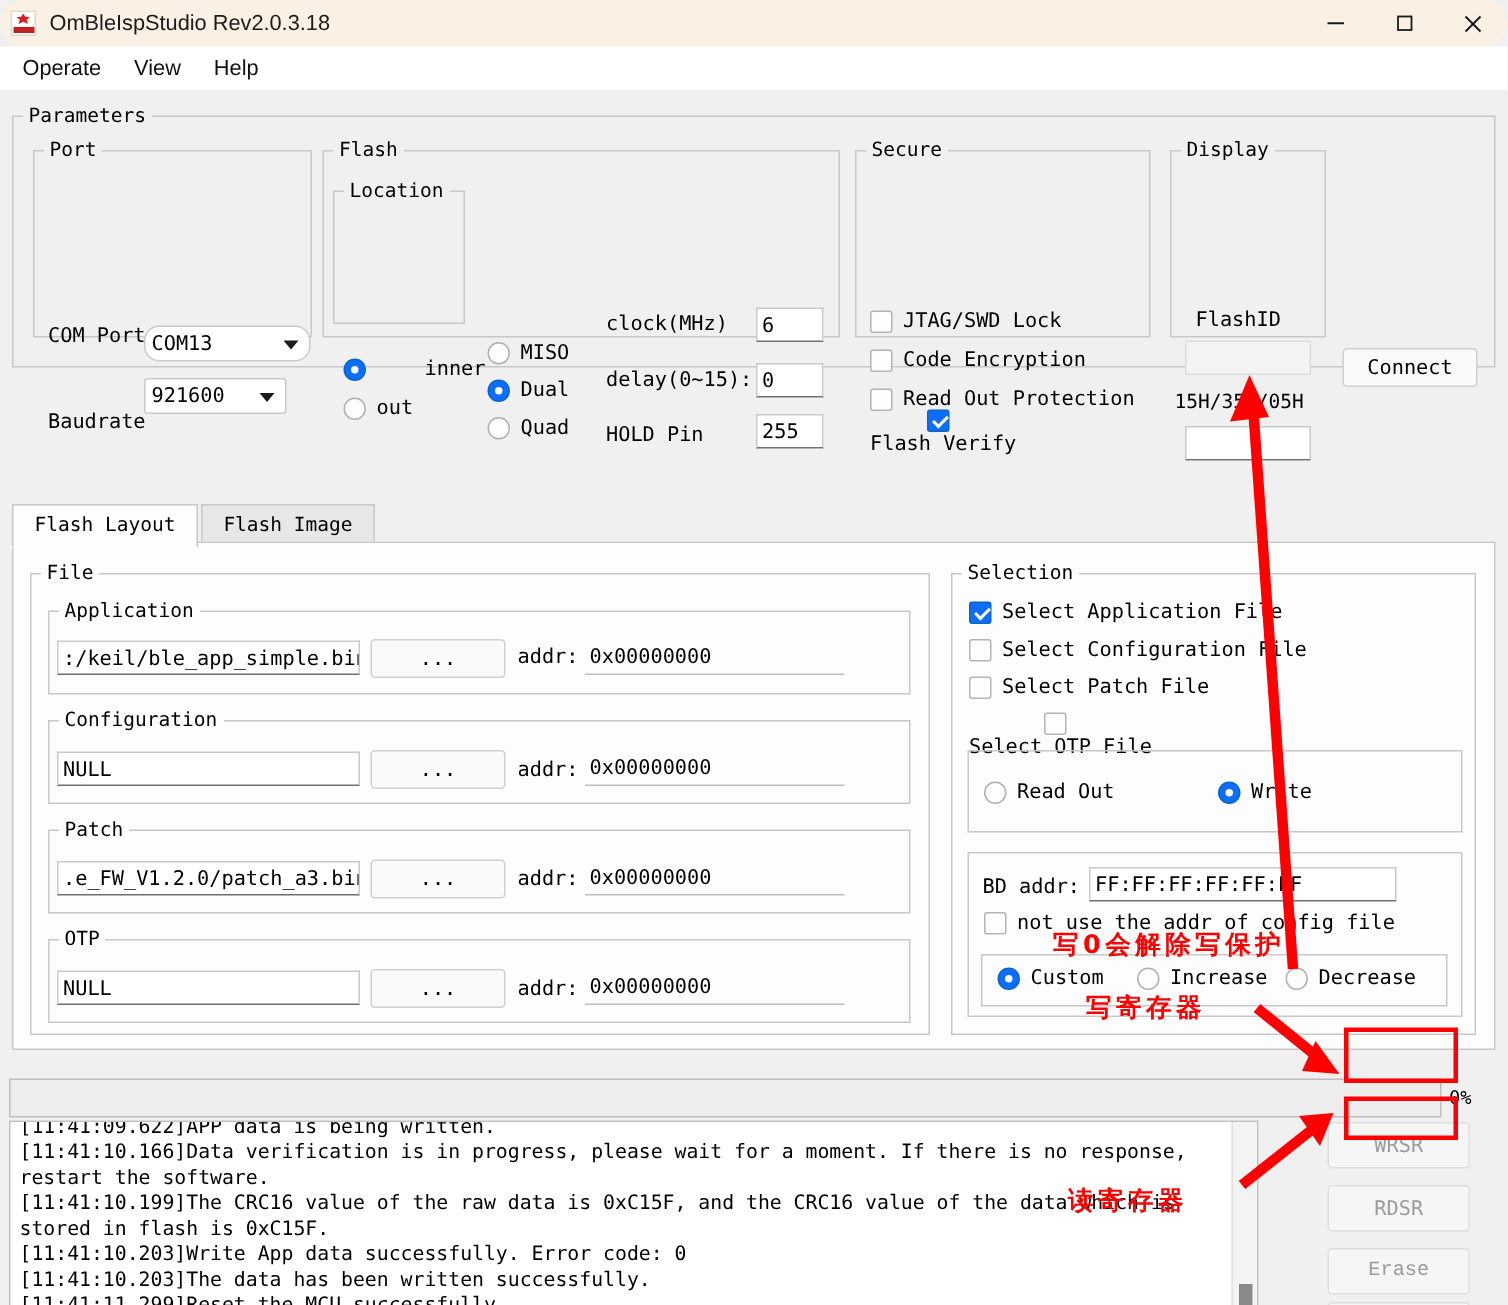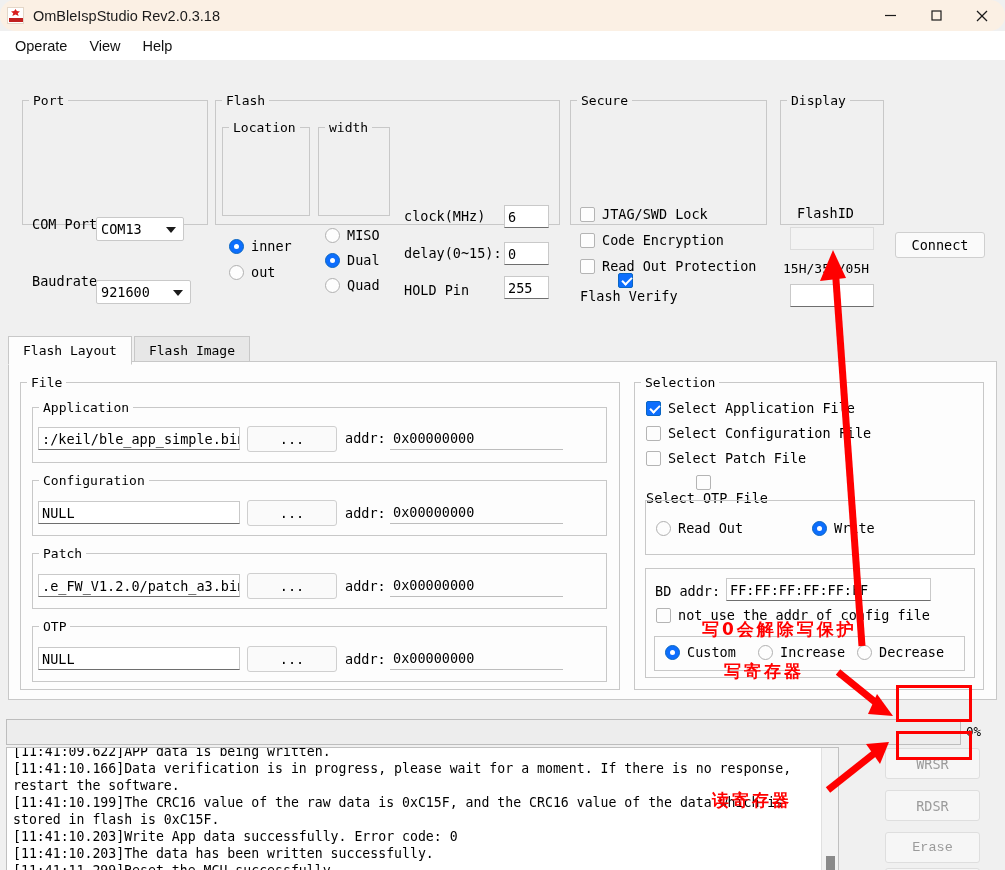--- a/index.html
+++ b/index.html
@@ -189,54 +189,54 @@
 </div>
 
 <div class="menubar">
   <div class="menu-item">Operate</div>
   <div class="menu-item">View</div>
   <div class="menu-item">Help</div>
 </div>
 
 <div class="main">
 
+  <fieldset style="left:8px; top:10px; width:989px; height:175px;">
+    <legend>Parameters</legend>
+  </fieldset>
 
   <fieldset style="left:22px; top:33px; width:186px; height:132px;">
     <legend>Port</legend>
   </fieldset>
   <div class="lbl" style="position:absolute; left:32px; top:156px;">COM Port</div>
-  <div class="combo" style="position:absolute; left:96px; top:157px; width:88px;">
+  <div class="combo" style="position:absolute; left:96px; top:157px; width:111px;border-radius:10px;">
     <span>COM13</span>
     <span class="arw"></span>
   </div>
   <div class="lbl" style="position:absolute; left:32px; top:213px;">Baudrate</div>
-  <div class="combo" style="position:absolute; left:96px; top:220px; width:95px;text-align:center;">
+  <div class="combo" style="position:absolute; left:96px; top:192px; width:95px;text-align:center;">
     <span>921600</span>
     <span class="arw"></span>
   </div>
 
   <fieldset style="left:222px; top:60px; width:88px; height:96px;">
     <legend>Location</legend>
   </fieldset>
 
   <fieldset style="left:215px; top:33px; width:345px; height:132px;">
     <legend>Flash</legend>
   </fieldset>
-  <div class="rad on" style="left:229px; top:178px;">
+  <div class="rad on" style="left:229px; top:178px;gap:32px;">
     <span class="dot"></span>
     <span class="lbl">inner</span>
   </div>
   <div class="rad" style="left:229px; top:204px;">
     <span class="dot"></span>
     <span class="lbl">out</span>
   </div>
 
-  <fieldset style="left:318px; top:60px; width:72px; height:96px;">
-    <legend>width</legend>
-  </fieldset>
   <div class="rad" style="left:325px; top:167px;">
     <span class="dot"></span>
     <span class="lbl">MISO</span>
   </div>
   <div class="rad on" style="left:325px; top:192px;">
     <span class="dot"></span>
     <span class="lbl">Dual</span>
   </div>
   <div class="rad" style="left:325px; top:217px;">
     <span class="dot"></span>

